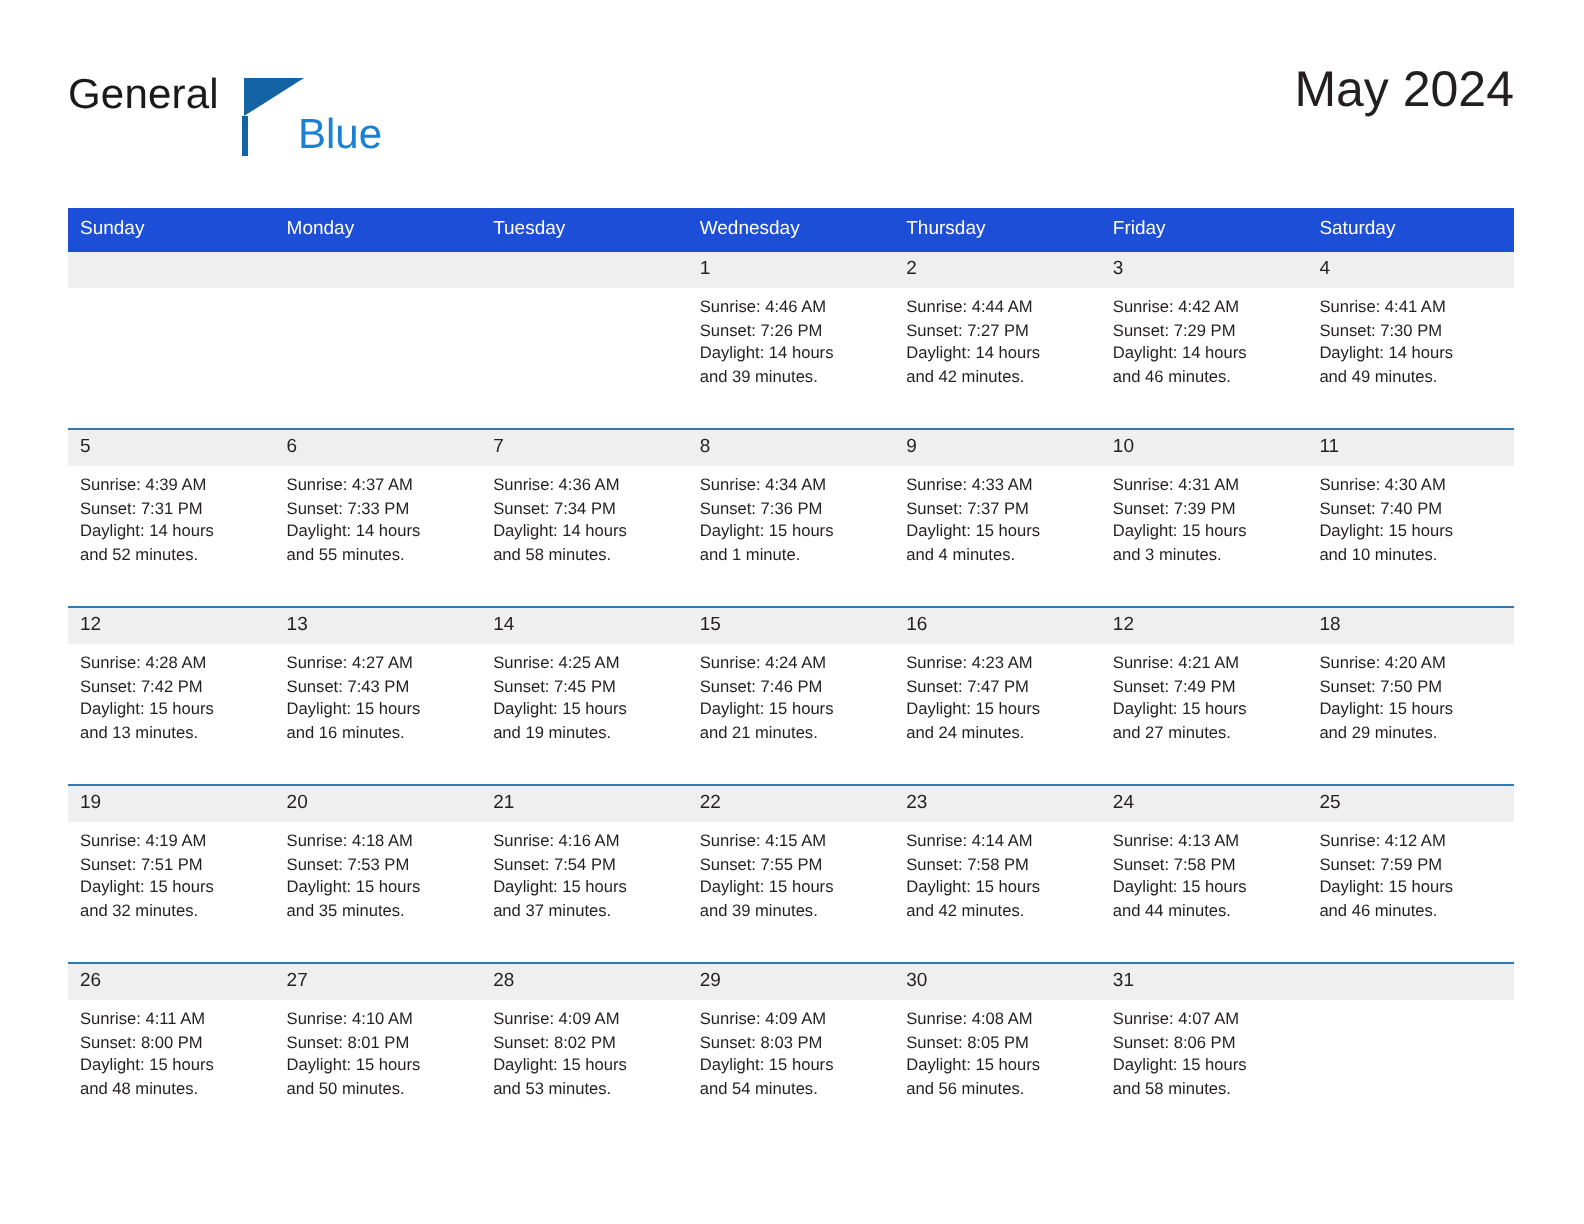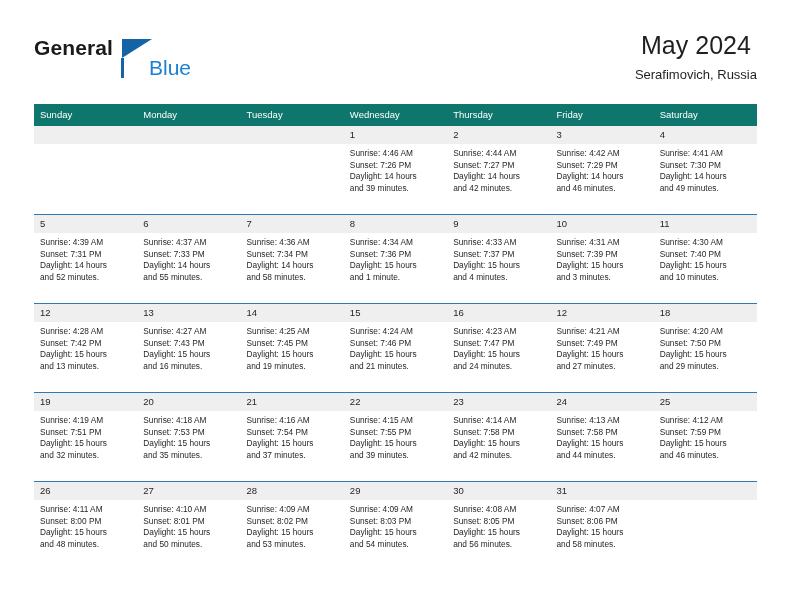--- a/index.html
+++ b/index.html
@@ -38,21 +38,20 @@
   }
   .brand-general {
     position: absolute;
     left: 0;
     top: 0;
     font-size: 21px;
     letter-spacing: 0.1px;
     color: #1a1a1a;
     font-family: "Liberation Sans", sans-serif;
     line-height: 24px;
-    font-weight: bold;
   }
   .brand-tri {
     position: absolute;
     left: 88px;
     top: 3px;
     width: 0;
     height: 0;
     border-left: 30px solid #1464a5;
     border-bottom: 19px solid transparent;
   }
@@ -99,21 +98,21 @@
   
   .calendar {
     position: absolute;
     left: 34px;
     top: 104px;
     width: 723px;
     border-collapse: collapse;
     table-layout: fixed;
   }
   .calendar th {
-    background: #0f766e;
+    background: #1d4ed8;
     color: #ffffff;
     font-size: 9.5px;
     font-weight: normal;
     text-align: left;
     padding: 5px 0 5px 6px;
     height: 10px;
     line-height: 12px;
     border: none;
   }
   .calendar td {
@@ -157,21 +156,20 @@
 
     <div class="brand">
       <span class="brand-general">General</span>
       <span class="brand-tri"></span>
       <span class="brand-bar"></span>
       <span class="brand-blue">Blue</span>
     </div>
 
     <div class="title-block">
       <h1 class="cal-title">May 2024</h1>
-      <p class="cal-subtitle">Serafimovich, Russia</p>
     </div>
 
   </div>
 
   <table class="calendar">
     <thead>
       <tr>
         <th>Sunday</th>
         <th>Monday</th>
         <th>Tuesday</th>

